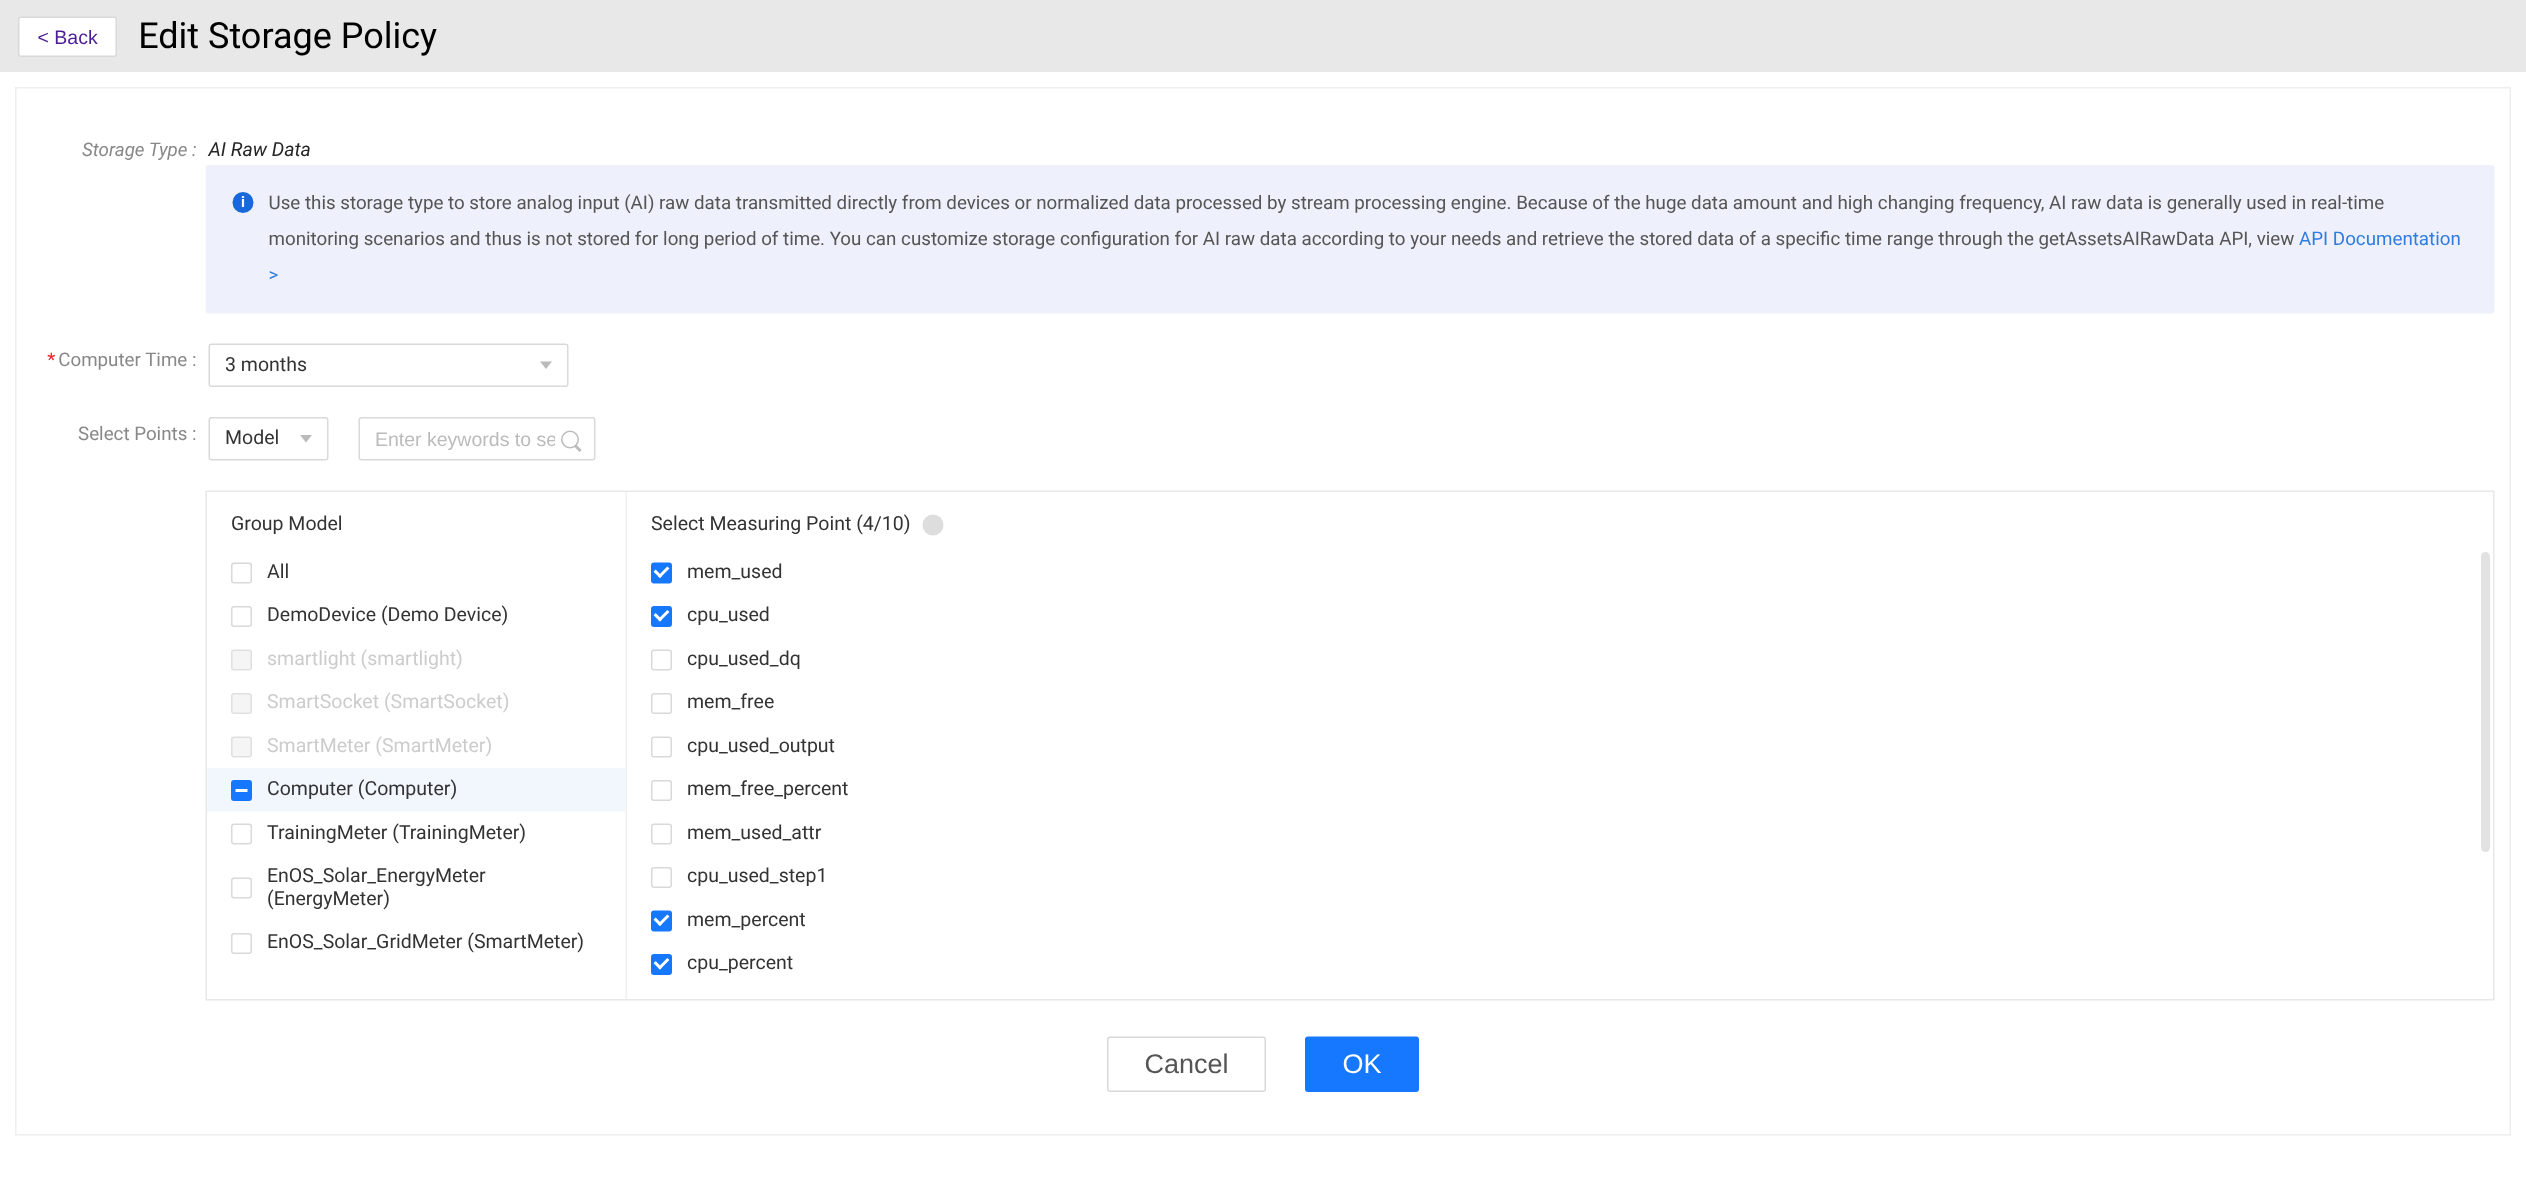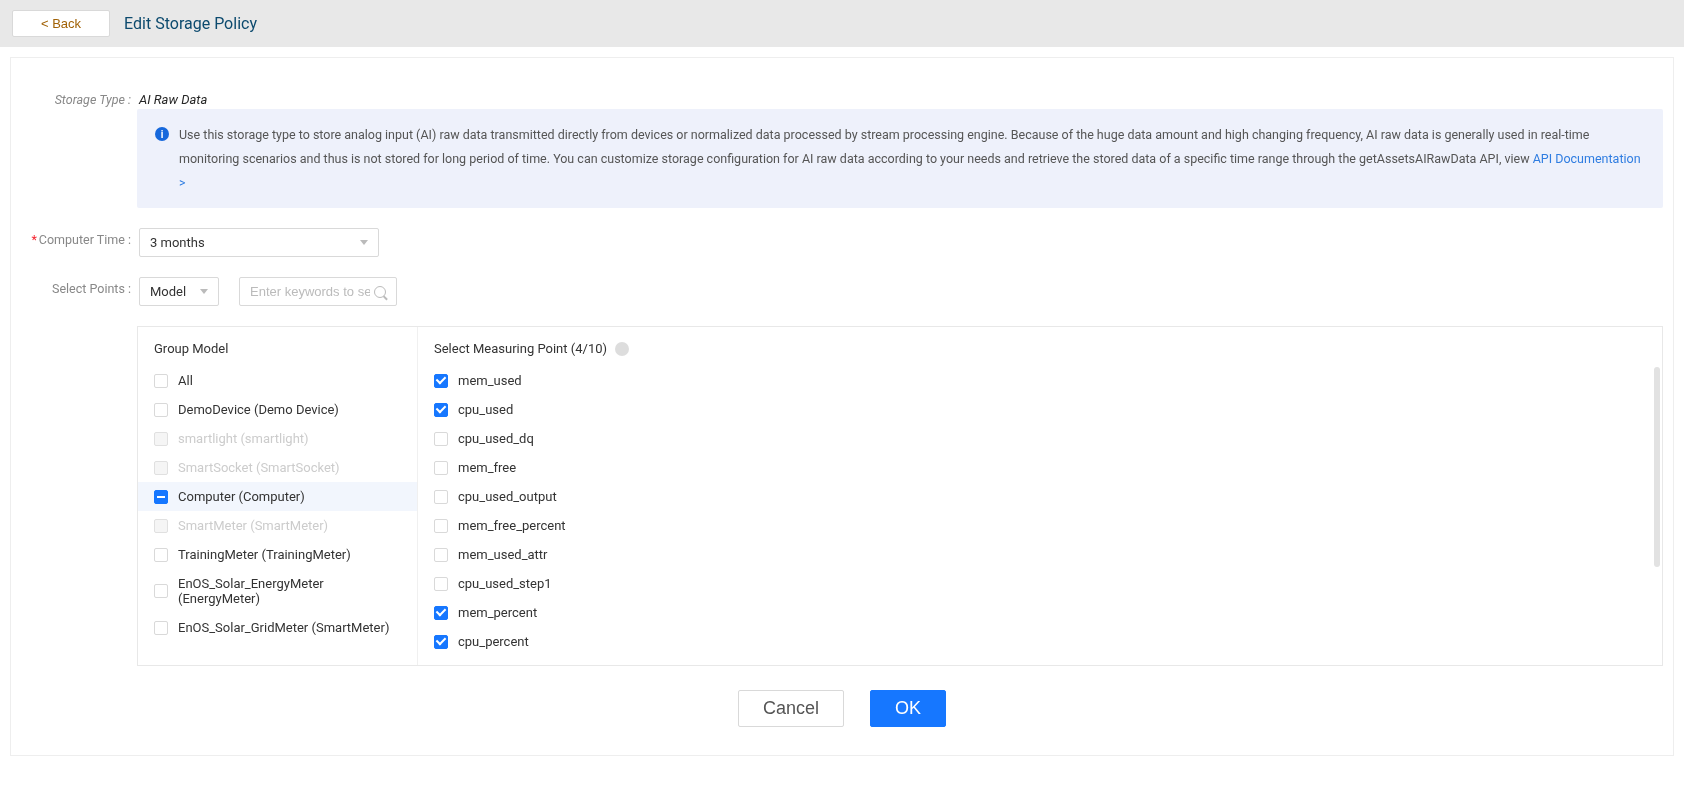--- a/index.html
+++ b/index.html
@@ -12,31 +12,31 @@
 .header-bar {
   background: #e8e8e8;
   padding: 10px 12px;
   display: flex;
   align-items: center;
   gap: 14px;
 }
 .back-btn {
   background: #fff;
   border: 1px solid #d9d9d9;
-  padding: 5px 28px;
+  padding: 5px 12px;
   border-radius: 2px;
   font-size: 13px;
   cursor: pointer;
-  color: #a16207;
+  color: #4c1d95;
   text-align: center;
 }
 .page-title {
-  font-size: 16px;
+  font-size: 24px;
   font-weight: 400;
-  color: #0c4a6e;
+  color: #000000;
   text-align: right;
 }
 .main-card {
   margin: 10px;
   background: #fff;
   border: 1px solid #eee;
   padding: 30px 0 20px 0;
 }
 .form-row {
   display: flex;
@@ -315,27 +315,27 @@
             <span>DemoDevice (Demo Device)</span>
           </div>
           <div class="cb-row disabled">
             <span class="cb disabled"></span>
             <span>smartlight (smartlight)</span>
           </div>
           <div class="cb-row disabled">
             <span class="cb disabled"></span>
             <span>SmartSocket (SmartSocket)</span>
           </div>
+          <div class="cb-row disabled">
+            <span class="cb disabled"></span>
+            <span>SmartMeter (SmartMeter)</span>
+          </div>
           <div class="cb-row selected">
             <span class="cb indeterminate"></span>
             <span>Computer (Computer)</span>
-          </div>
-          <div class="cb-row disabled">
-            <span class="cb disabled"></span>
-            <span>SmartMeter (SmartMeter)</span>
           </div>
           <div class="cb-row">
             <span class="cb"></span>
             <span>TrainingMeter (TrainingMeter)</span>
           </div>
           <div class="cb-row">
             <span class="cb"></span>
             <span>EnOS_Solar_EnergyMeter (EnergyMeter)</span>
           </div>
           <div class="cb-row">

